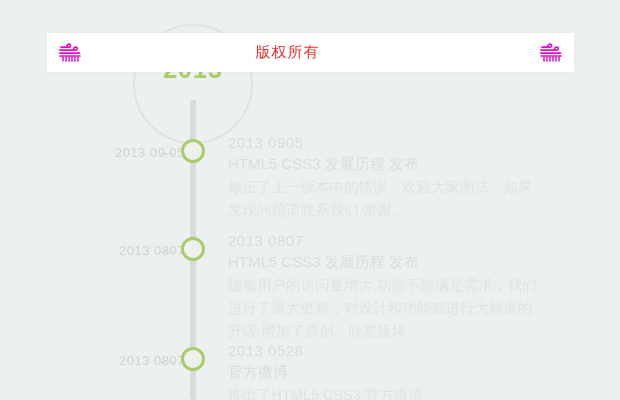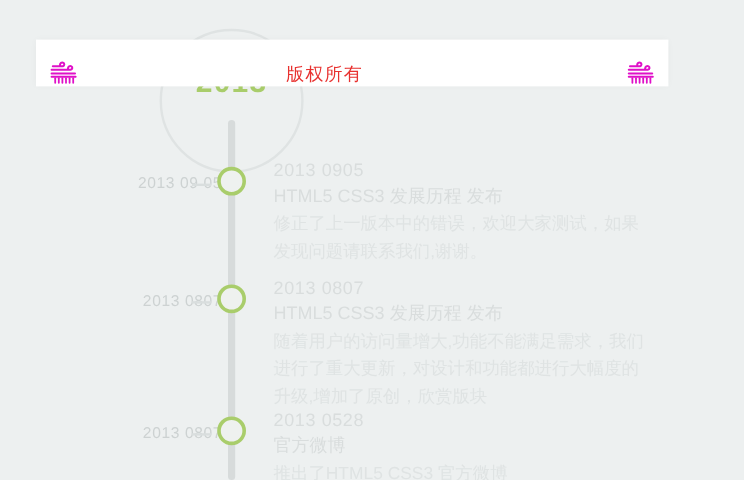--- a/index.html
+++ b/index.html
@@ -32,25 +32,25 @@
   .spine {
     position:absolute; left:190px; top:100px;
     width:6px; height:300px;
     background:#d7dbdb;
     border-radius:3px;
     z-index:1;
   }
 
   
   .banner {
-    position:absolute; left:30px; top:33px;
+    position:absolute; left:47px; top:33px;
     width:527px; height:39px;
     background:#ffffff;
     z-index:10;
-    display:flex; align-items:flex-end;
+    display:flex; align-items:center;
     box-shadow:0 0 6px rgba(0,0,0,0.035);
   }
   .banner-icon { width:46px; display:flex; align-items:center; justify-content:center; flex:0 0 auto; }
   .banner-icon svg { display:block; }
   .banner-title {
     flex:1 1 auto; text-align:center;
     font-size:15px; color:#e8312f;
     letter-spacing:1px;
     margin-left:-46px;
   }

